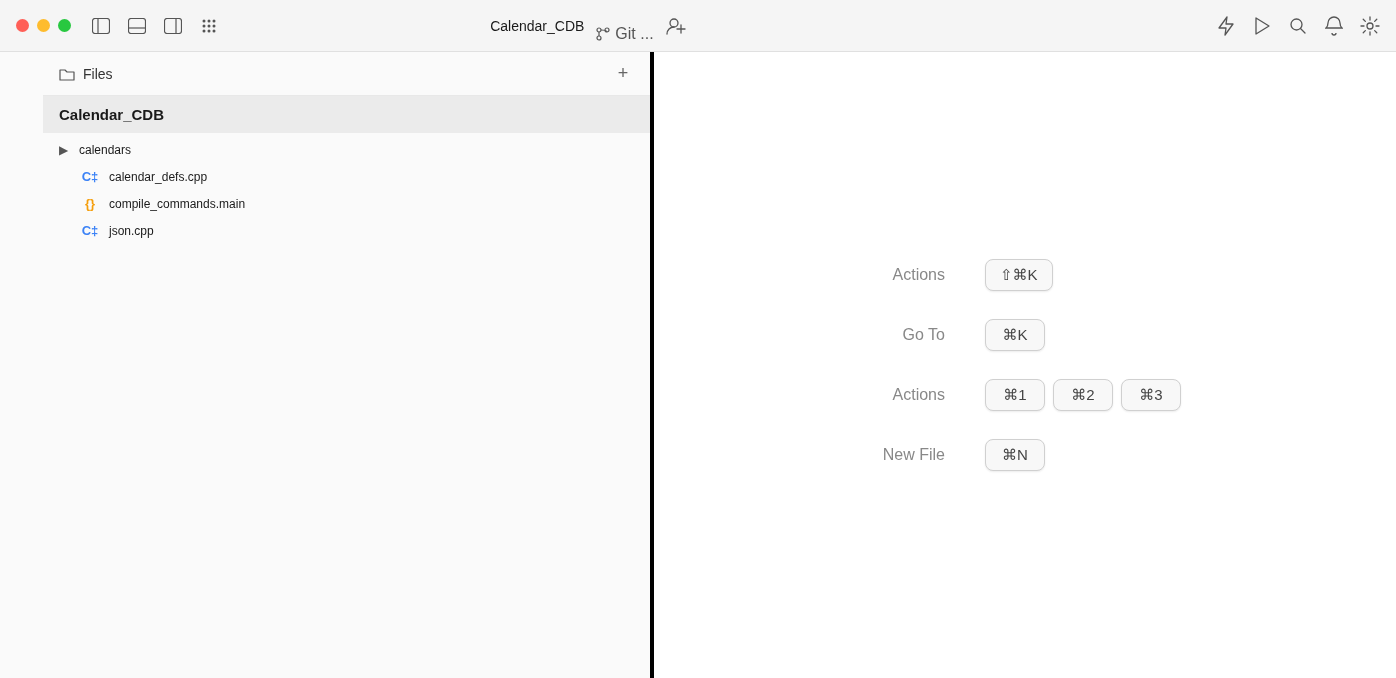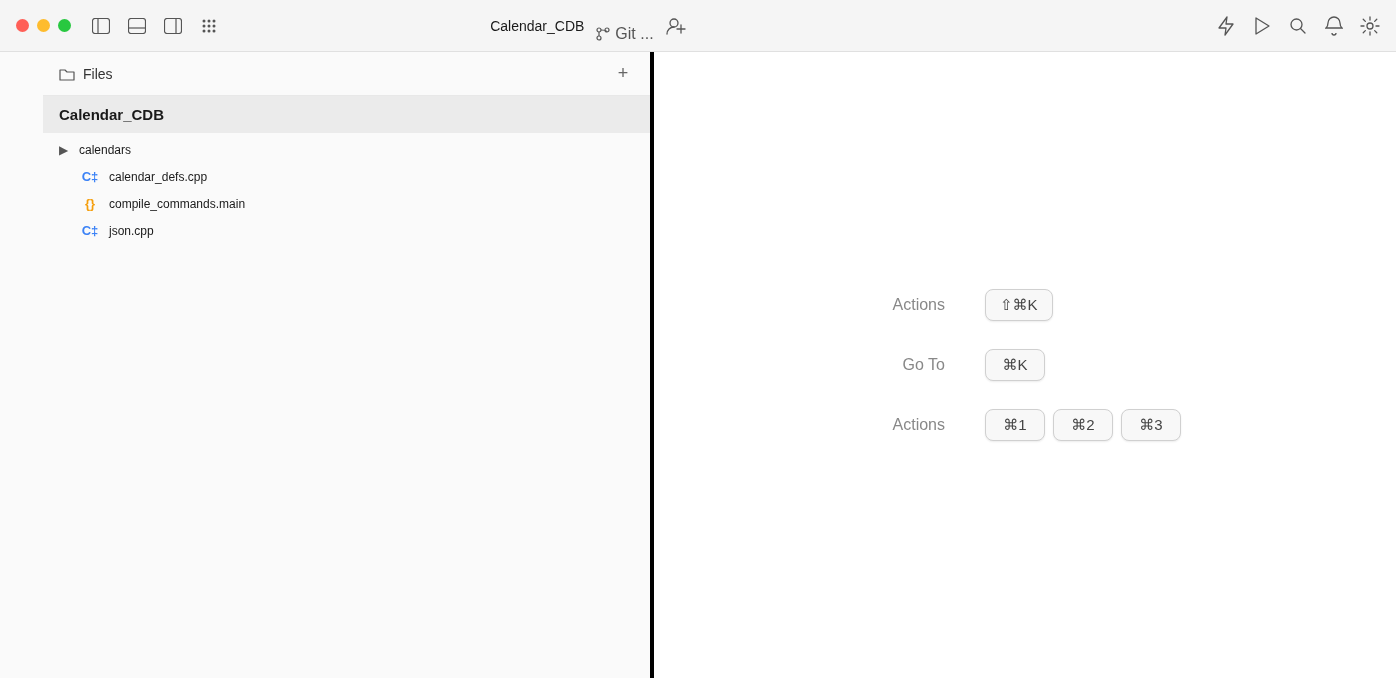--- a/index.html
+++ b/index.html
@@ -404,17 +404,23 @@
 
       <div class="shortcut-row">
         <span class="shortcut-label">Actions</span>
         <div class="shortcut-keys">
           <span class="kbd">⌘1</span>
           <span class="kbd">⌘2</span>
           <span class="kbd">⌘3</span>
         </div>
       </div>
 
+      <div class="shortcut-row">
+        <span class="shortcut-label">New File</span>
+        <div class="shortcut-keys">
+          <span class="kbd">⌘N</span>
+        </div>
+      </div>
 
     </div>
   </div>
 
 </div>
 
 </body></html>

